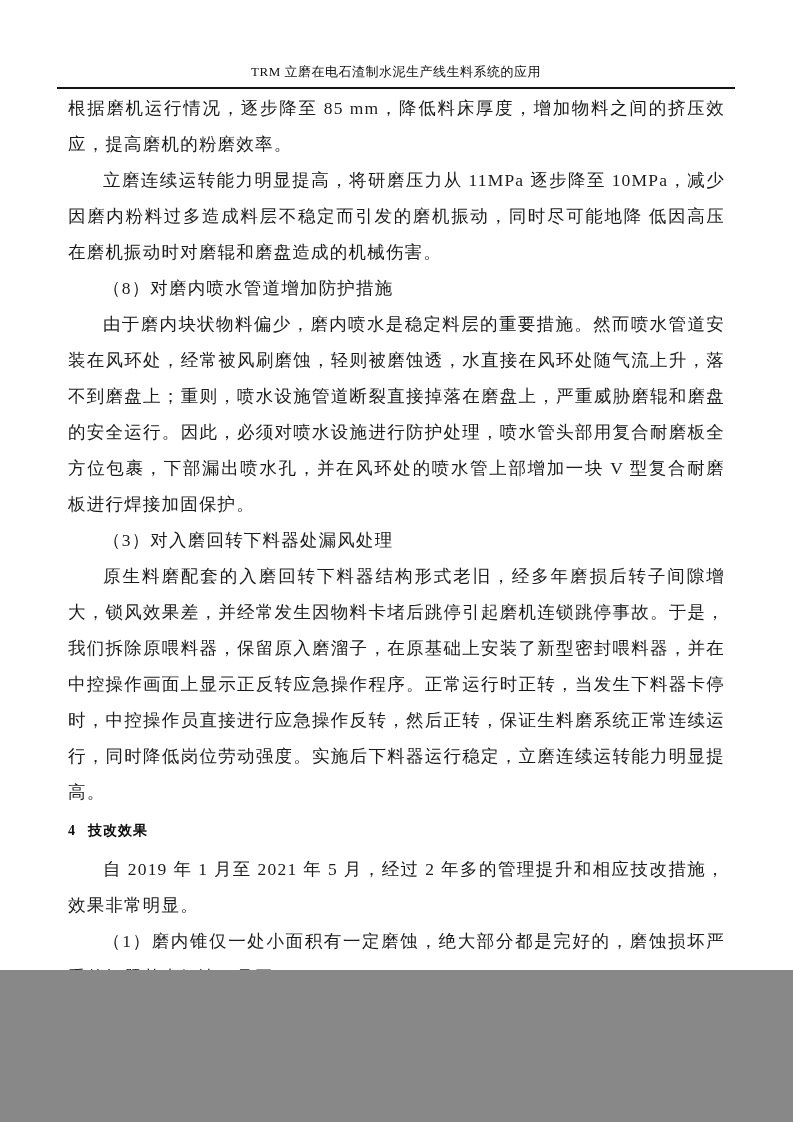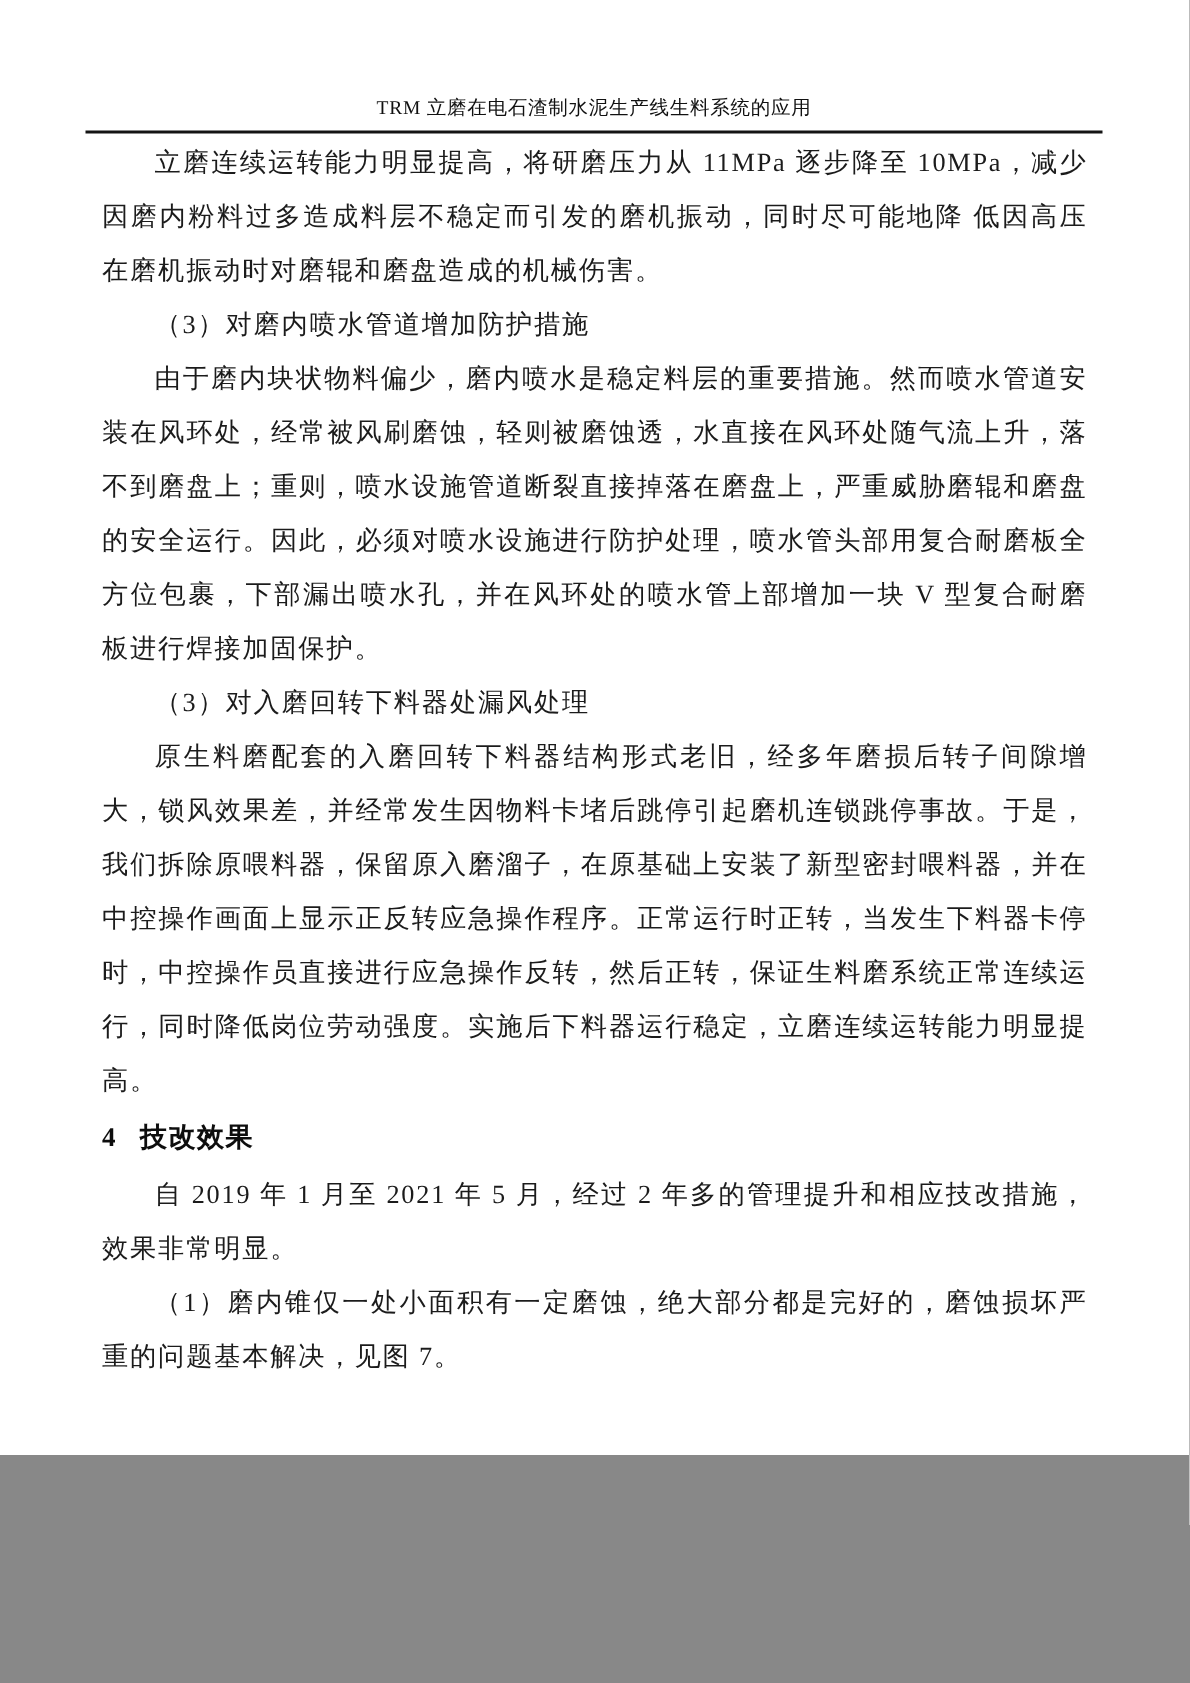--- a/index.html
+++ b/index.html
@@ -52,21 +52,21 @@
   .content p {
     margin: 0;
     padding: 0;
   }
   .content p.indent {
     text-indent: 2em;
   }
   .section-heading {
     margin: 0;
     padding: 0;
-    font-size: 18px;
+    font-size: 14px;
     line-height: 40px;
     font-weight: bold;
     letter-spacing: 1px;
     color: #0d0d0d;
   }
   .section-heading .sec-num {
     font-family: "Liberation Serif", "DejaVu Serif", serif;
     margin-right: 0.85em;
   }
   .section-heading .sec-title {
@@ -106,22 +106,23 @@
 </head>
 <body>
 
 <div class="page">
 
   <div class="running-header">TRM 立磨在电石渣制水泥生产线生料系统的应用</div>
 
   <div class="header-rule"></div>
 
   <main class="content" id="content">
+      <p class="">根据磨机运行情况，逐步降至 85 mm，降低料床厚度，增加物料之间的挤压效应，提高磨机的粉磨效率。</p>
       <p class="indent">立磨连续运转能力明显提高，将研磨压力从 11MPa 逐步降至 10MPa，减少因磨内粉料过多造成料层不稳定而引发的磨机振动，同时尽可能地降 低因高压在磨机振动时对磨辊和磨盘造成的机械伤害。</p>
-      <p class="indent">（3）对磨内喷水管道增加防护措施</p>
+      <p class="indent">（8）对磨内喷水管道增加防护措施</p>
       <p class="indent">由于磨内块状物料偏少，磨内喷水是稳定料层的重要措施。然而喷水管道安装在风环处，经常被风刷磨蚀，轻则被磨蚀透，水直接在风环处随气流上升，落不到磨盘上；重则，喷水设施管道断裂直接掉落在磨盘上，严重威胁磨辊和磨盘的安全运行。因此，必须对喷水设施进行防护处理，喷水管头部用复合耐磨板全方位包裹，下部漏出喷水孔，并在风环处的喷水管上部增加一块 V 型复合耐磨板进行焊接加固保护。</p>
       <p class="indent">（3）对入磨回转下料器处漏风处理</p>
       <p class="indent">原生料磨配套的入磨回转下料器结构形式老旧，经多年磨损后转子间隙增大，锁风效果差，并经常发生因物料卡堵后跳停引起磨机连锁跳停事故。于是，我们拆除原喂料器，保留原入磨溜子，在原基础上安装了新型密封喂料器，并在中控操作画面上显示正反转应急操作程序。正常运行时正转，当发生下料器卡停时，中控操作员直接进行应急操作反转，然后正转，保证生料磨系统正常连续运行，同时降低岗位劳动强度。实施后下料器运行稳定，立磨连续运转能力明显提高。</p>
       <h2 class="section-heading"><span class="sec-num">4</span><span class="sec-title">技改效果</span></h2>
       <p class="indent">自 2019 年 1 月至 2021 年 5 月，经过 2 年多的管理提升和相应技改措施，效果非常明显。</p>
       <p class="indent">（1）磨内锥仅一处小面积有一定磨蚀，绝大部分都是完好的，磨蚀损坏严重的问题基本解决，见图 7。</p>
     </main>
 
   <svg class="footer-bar" viewBox="0 0 678 8" preserveAspectRatio="none" aria-hidden="true">
     <rect x="0" y="3.1" width="678" height="1.8" fill="#121212"></rect>

